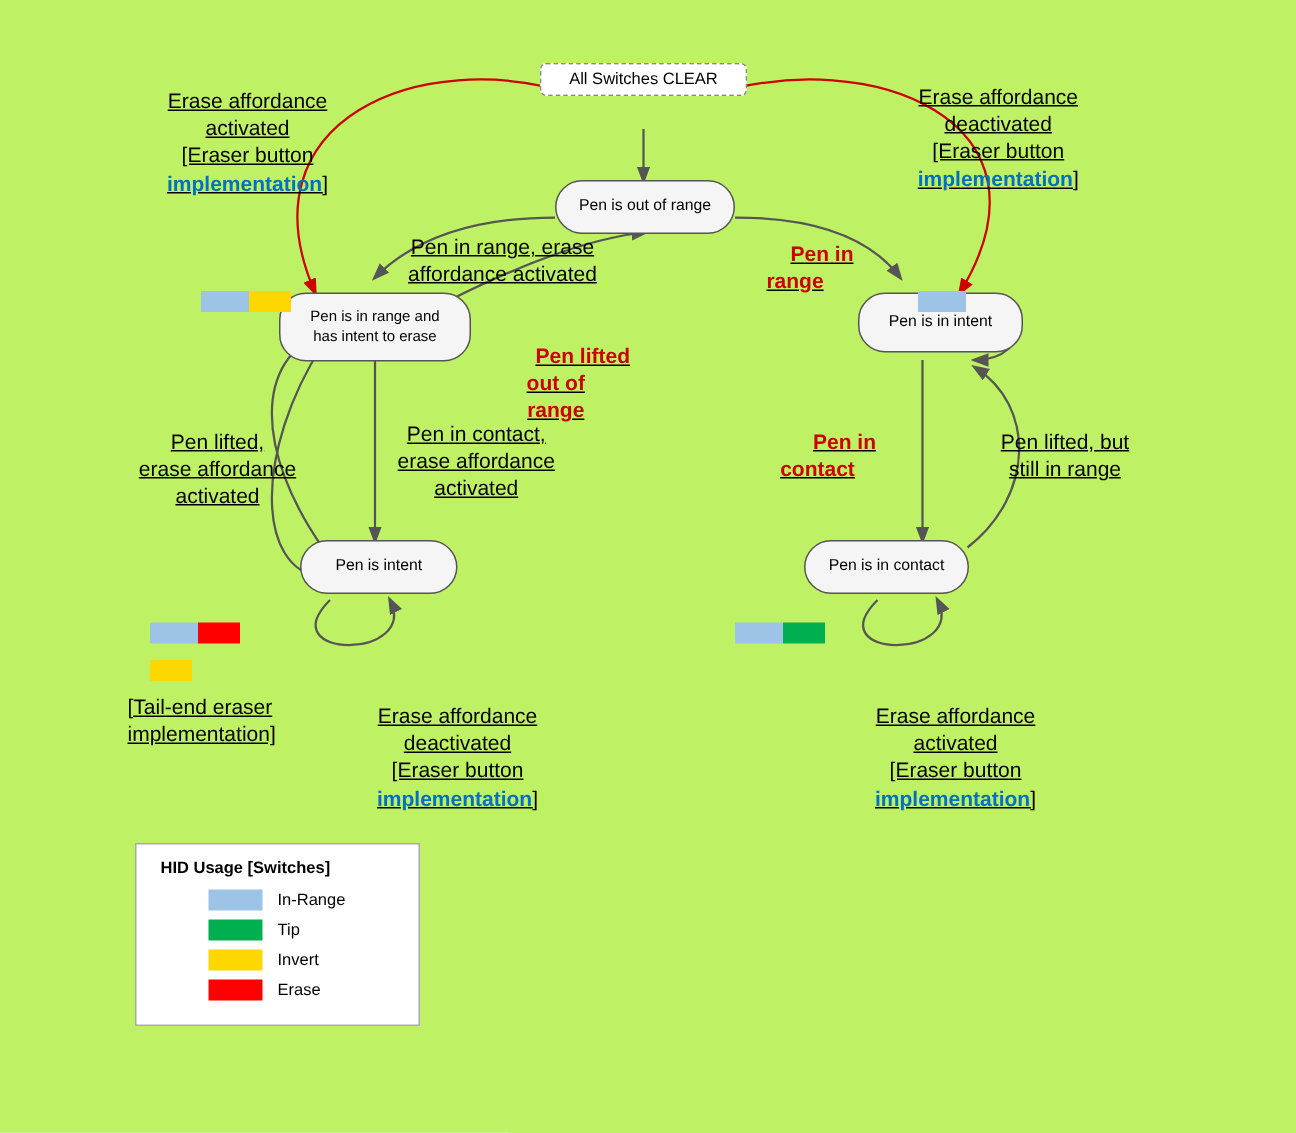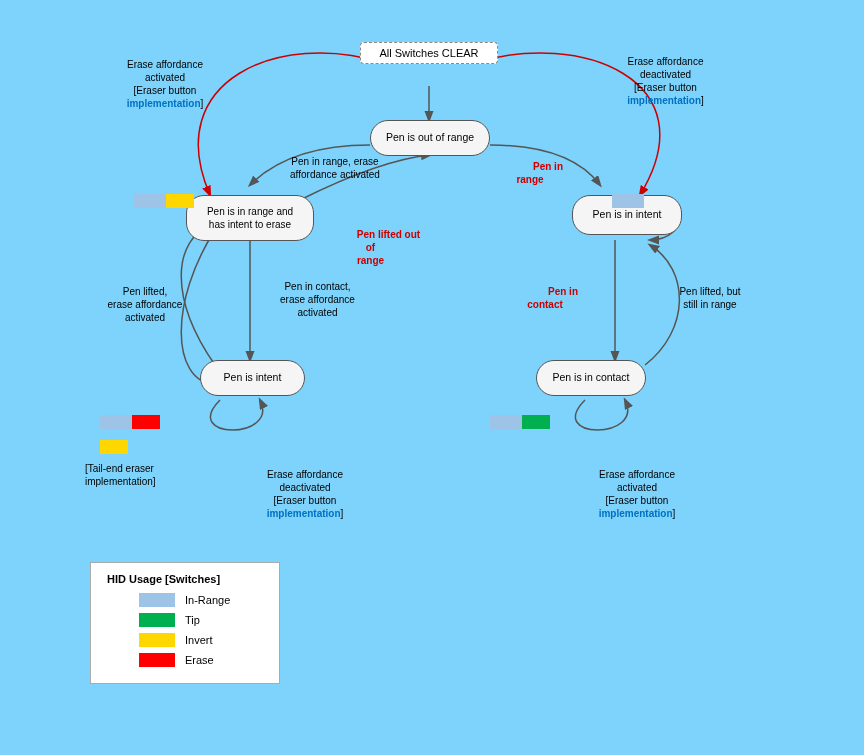--- a/index.html
+++ b/index.html
@@ -9,43 +9,44 @@
       font-size: 11px;
       width: 864px;
       height: 755px;
       overflow: hidden;
       position: relative;
     }
     .diagram-container {
       position: relative;
       width: 864px;
       height: 755px;
-      background: #7dd3fc;
+      background: #bef264;
     }
     
     .state-node {
       position: absolute;
       border: 1.5px solid #555;
       border-radius: 18px;
       background: #f5f5f5;
       text-align: center;
       display: flex;
       align-items: center;
       justify-content: center;
       font-size: 10.5px;
       line-height: 1.3;
       padding: 11px 8px;
     }
     
     .label {
       position: absolute;
-      font-size: 10px;
+      font-size: 14px;
       line-height: 1.3;
       text-align: center;
       color: #000;
+      text-decoration: underline;
     }
     .label .red { color: #cc0000; font-weight: bold; margin-left: 36px; }
     .label .blue { color: #0070c0; font-weight: bold; text-align: right; }
     
     .switch-bar {
       position: absolute;
       display: flex;
       flex-direction: row;
       gap: 0;
     }

